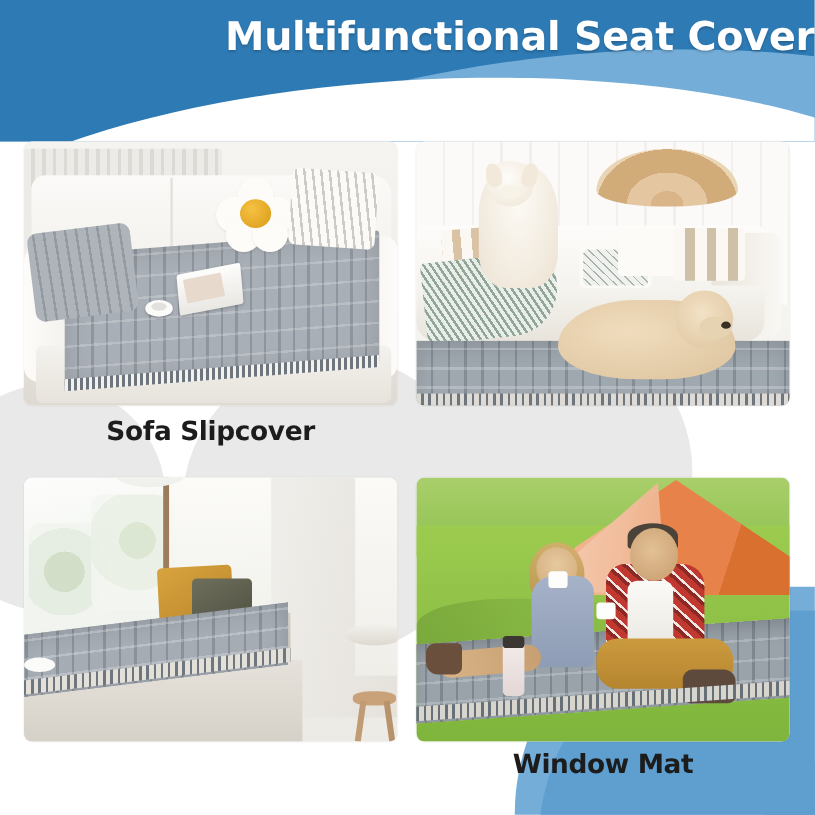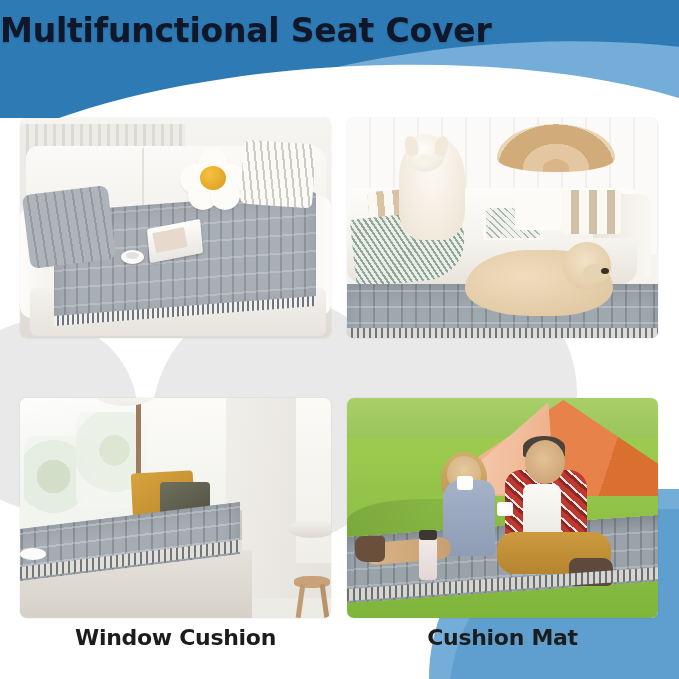--- a/index.html
+++ b/index.html
@@ -18,22 +18,22 @@
   .dc2 { left:327px; top:268px;  width:250px; height:250px; }
   .dc3 { left:-52px; top:320px;  width:190px; height:190px; }
 
   
   .header {
     position:absolute; left:0; top:0; width:679px; height:118px;
     background:#2e7ab4; z-index:2; overflow:hidden;
   }
   .header .title {
     position:absolute; left:0; top:11px; width:679px;
-    text-align:left;
-    color:#0f172a;
+    text-align:right;
+    color:#ffffff;
     font-family:"DejaVu Sans", sans-serif;
     font-weight:bold;
     font-size:33px;
     letter-spacing:-0.2px;
     text-shadow:0 1px 2px rgba(0,0,0,.18);
     white-space:nowrap;
   }
   
   .hdr-wave-light {
     position:absolute; left:120px; top:44px; width:760px; height:190px;
@@ -446,15 +446,15 @@
       <div class="layer d-m-head"></div>
       <div class="layer d-m-pants"></div>
       <div class="layer d-m-boot"></div>
       <div class="layer d-cup2"></div>
       <div class="layer d-flask"></div>
       <div class="layer d-flask-c"></div>
       <div class="layer d-mat-fr"></div>
     </div>
   </div>
 
-  <div class="label lab-c">Window Cushion</div>
-  <div class="label lab-d">Cushion Mat</div>
+  <div class="label lab-a">Sofa Slipcover</div>
+  <div class="label lab-d">Window Mat</div>
 </div>
 
 </body></html>

